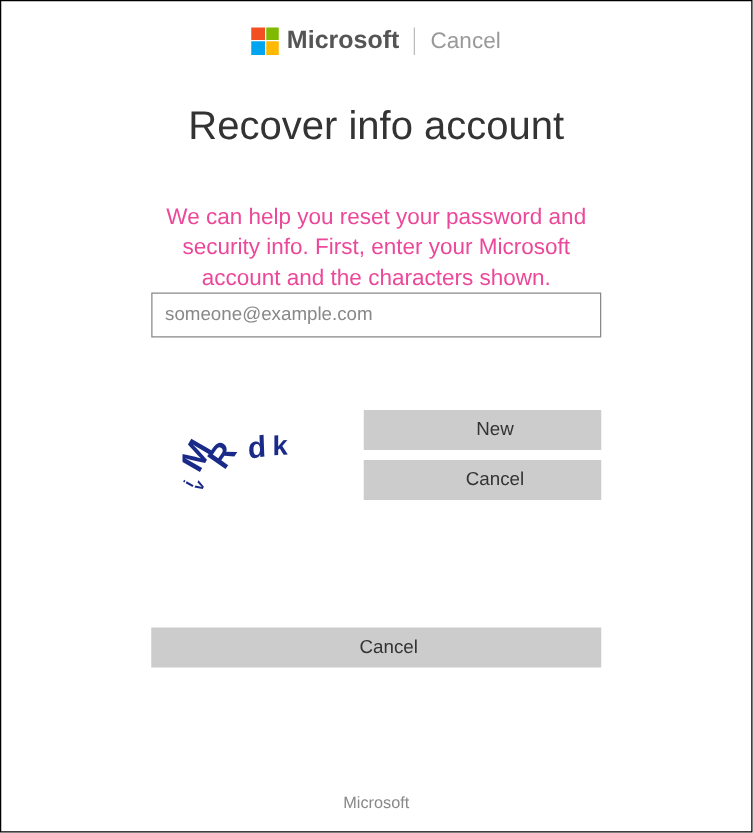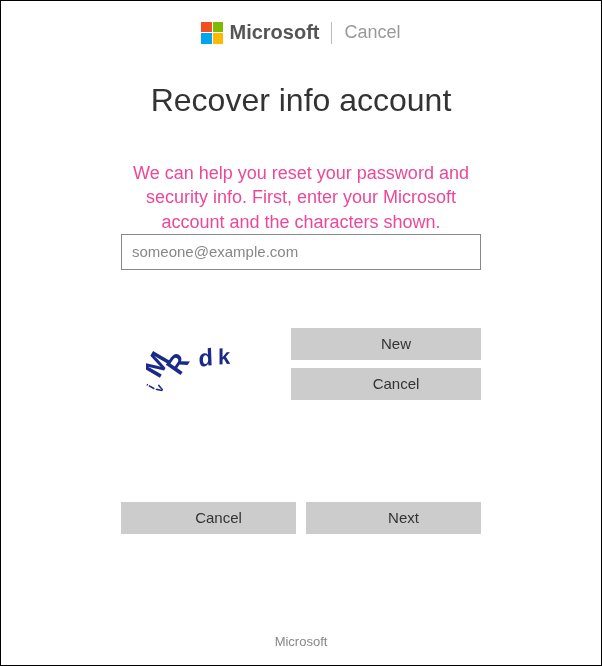--- a/index.html
+++ b/index.html
@@ -178,17 +178,16 @@
     </div>
     <div class="captcha-btns">
       <button class="btn">New</button>
       <button class="btn">Cancel</button>
     </div>
   </div>
 
 
   <div class="footer-btns">
     <button class="btn">Cancel</button>
-    <button class="btn">Next</button>
   </div>
 </div>
 
 <div class="page-footer">Microsoft</div>
 
 </body></html>

